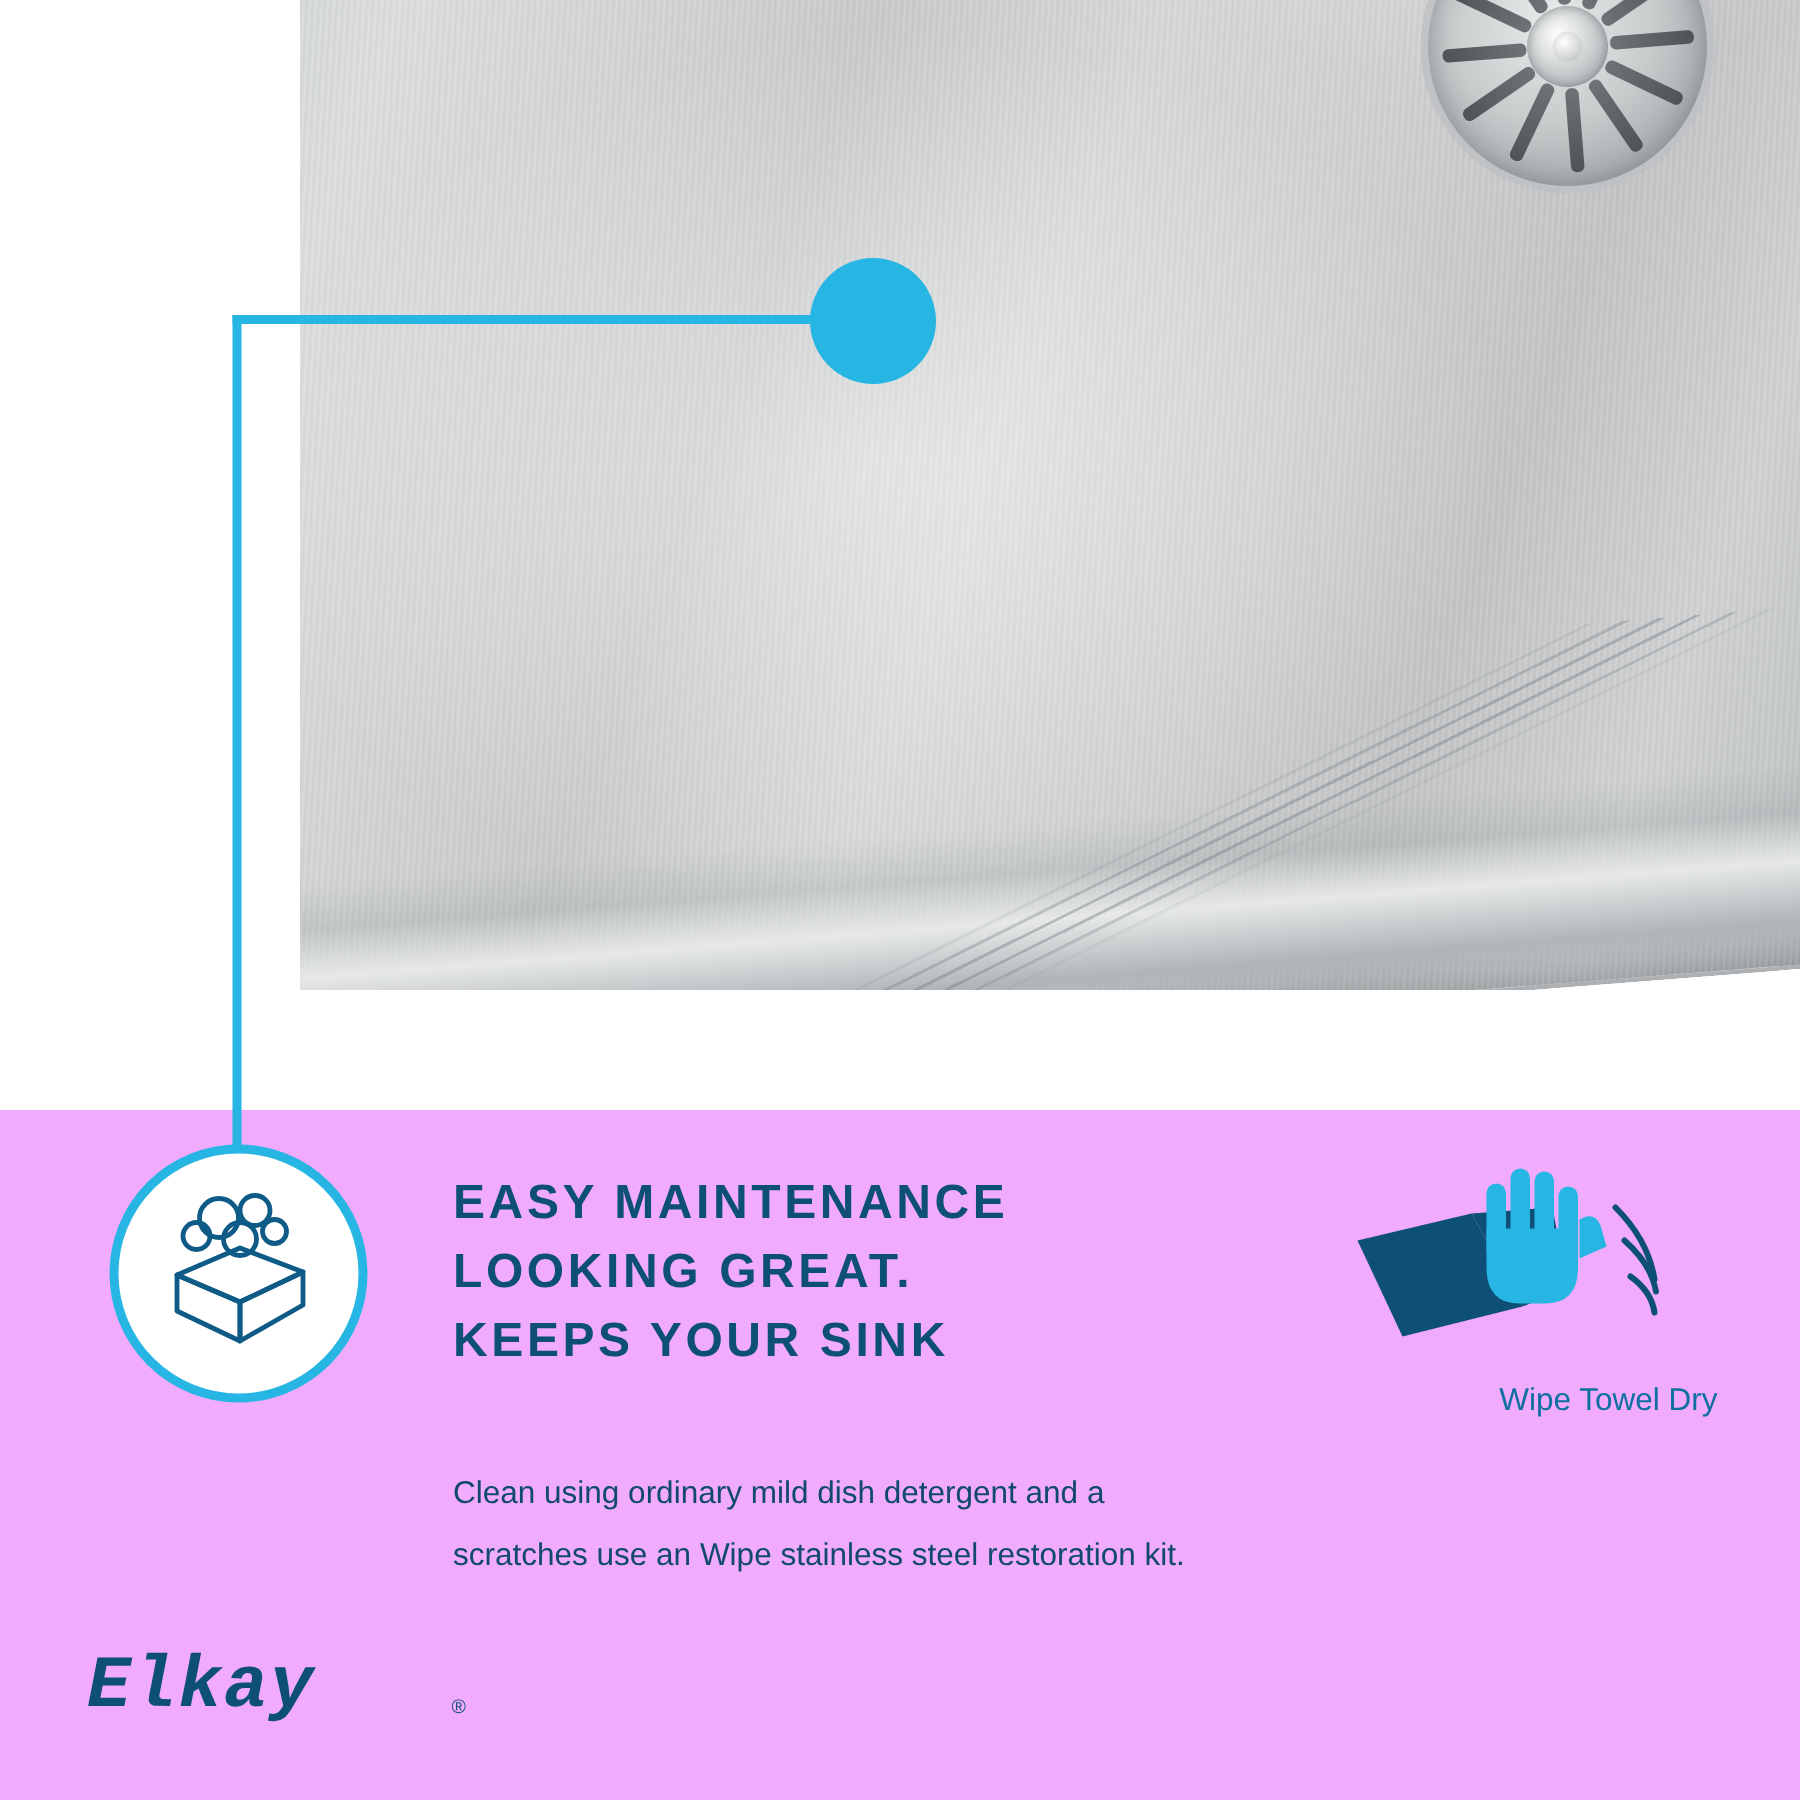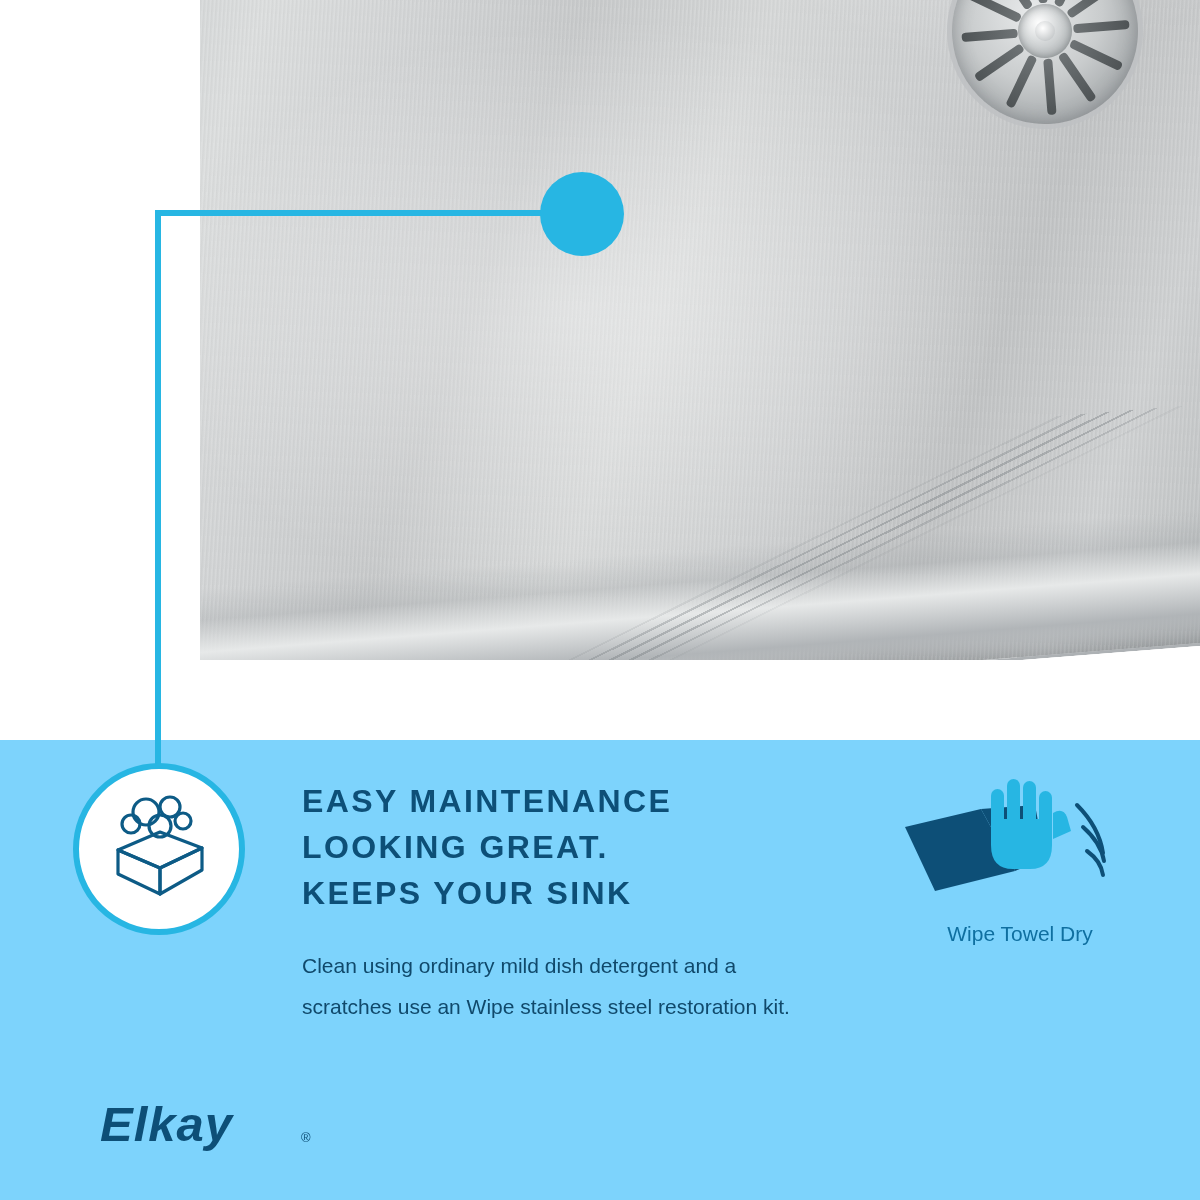--- a/index.html
+++ b/index.html
@@ -8,21 +8,21 @@
     background: #ffffff;
   }
   body {
     font-family: "Liberation Sans", sans-serif;
   }
   #page {
     position: relative;
     width: 1200px;
     height: 1200px;
     overflow: hidden;
-    background: #7dd3fc;
+    background: #f0abfc;
   }
 
   
   .photo {
     position: absolute;
     left: 0;
     top: 0;
     width: 1200px;
     height: 740px;
     background: #ffffff;
@@ -247,21 +247,21 @@
     font-weight: bold;
     letter-spacing: 2.4px;
     line-height: 46px;
     text-transform: uppercase;
   }
   .headline div { white-space: nowrap; }
 
   .body-copy {
     position: absolute;
     left: 302px;
-    top: 945px;
+    top: 975px;
     width: 600px;
     color: #10496b;
     font-size: 21px;
     line-height: 41px;
     font-weight: 400;
   }
   .body-copy p { margin: 0; }
 
   
   .wipe-graphic {
@@ -269,43 +269,42 @@
     left: 895px;
     top: 775px;
     width: 250px;
     height: 140px;
   }
   .wipe-caption {
     position: absolute;
     left: 895px;
     top: 922px;
     width: 250px;
-    text-align: center;
+    text-align: right;
     color: #0f6fa0;
     font-size: 21px;
   }
 
   
   .logo {
     position: absolute;
     left: 58px;
     top: 1098px;
     width: 255px;
     height: 52px;
     color: #0d4f77;
   }
   .logo-word {
     font-size: 49px;
     font-weight: bold;
     font-style: italic;
     letter-spacing: 1px;
     line-height: 52px;
     color: #0d4f77;
-    font-family: Liberation Sans, sans-serif;
-    margin-left: 42px;
+    font-family: Liberation Mono, monospace;
   }
   .logo-reg {
     position: absolute;
     left: 243px;
     top: 32px;
     font-size: 13px;
     color: #0d4f77;
   }
 </style>
 </head>

